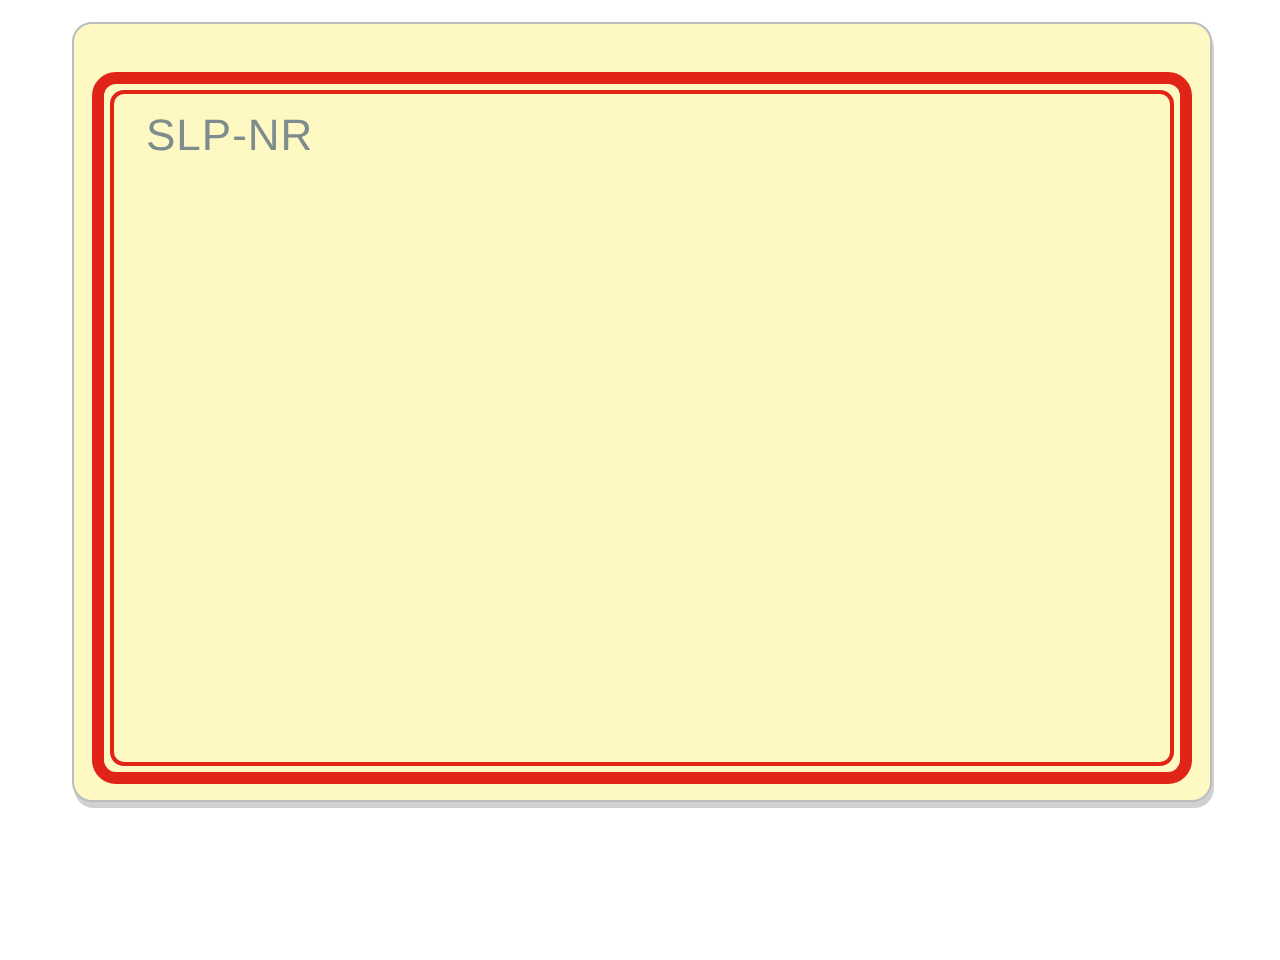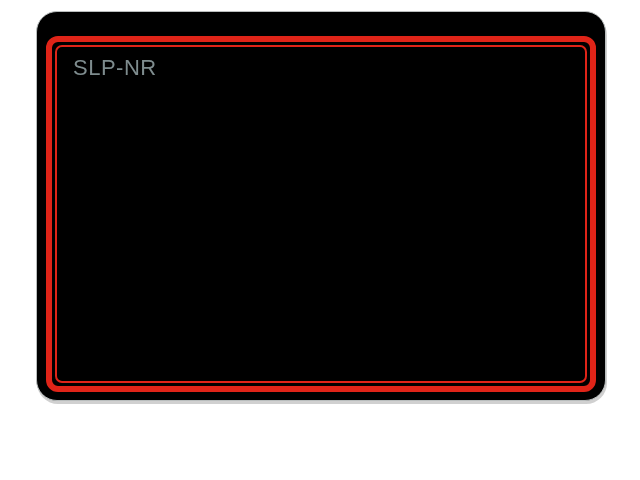--- a/index.html
+++ b/index.html
@@ -14,23 +14,23 @@
       overflow: hidden;
       font-family: "Liberation Sans", sans-serif;
     }
     
     .label-outer {
       position: absolute;
       left: 36px;
       top: 11px;
       width: 570px;
       height: 390px;
-      background: #000000;
+      background: #fef9c3;
       border: 1px solid var(--outline-gray, #b9bdbd);
-      border-radius: 21px;
+      border-radius: 10px;
       box-shadow: 1px 3px 0 rgba(120,120,120,0.35);
       box-sizing: border-box;
     }
     
     .red-frame-outer {
       position: absolute;
       left: 9px;
       right: 9px;
       top: 24px;
       bottom: 8px;

